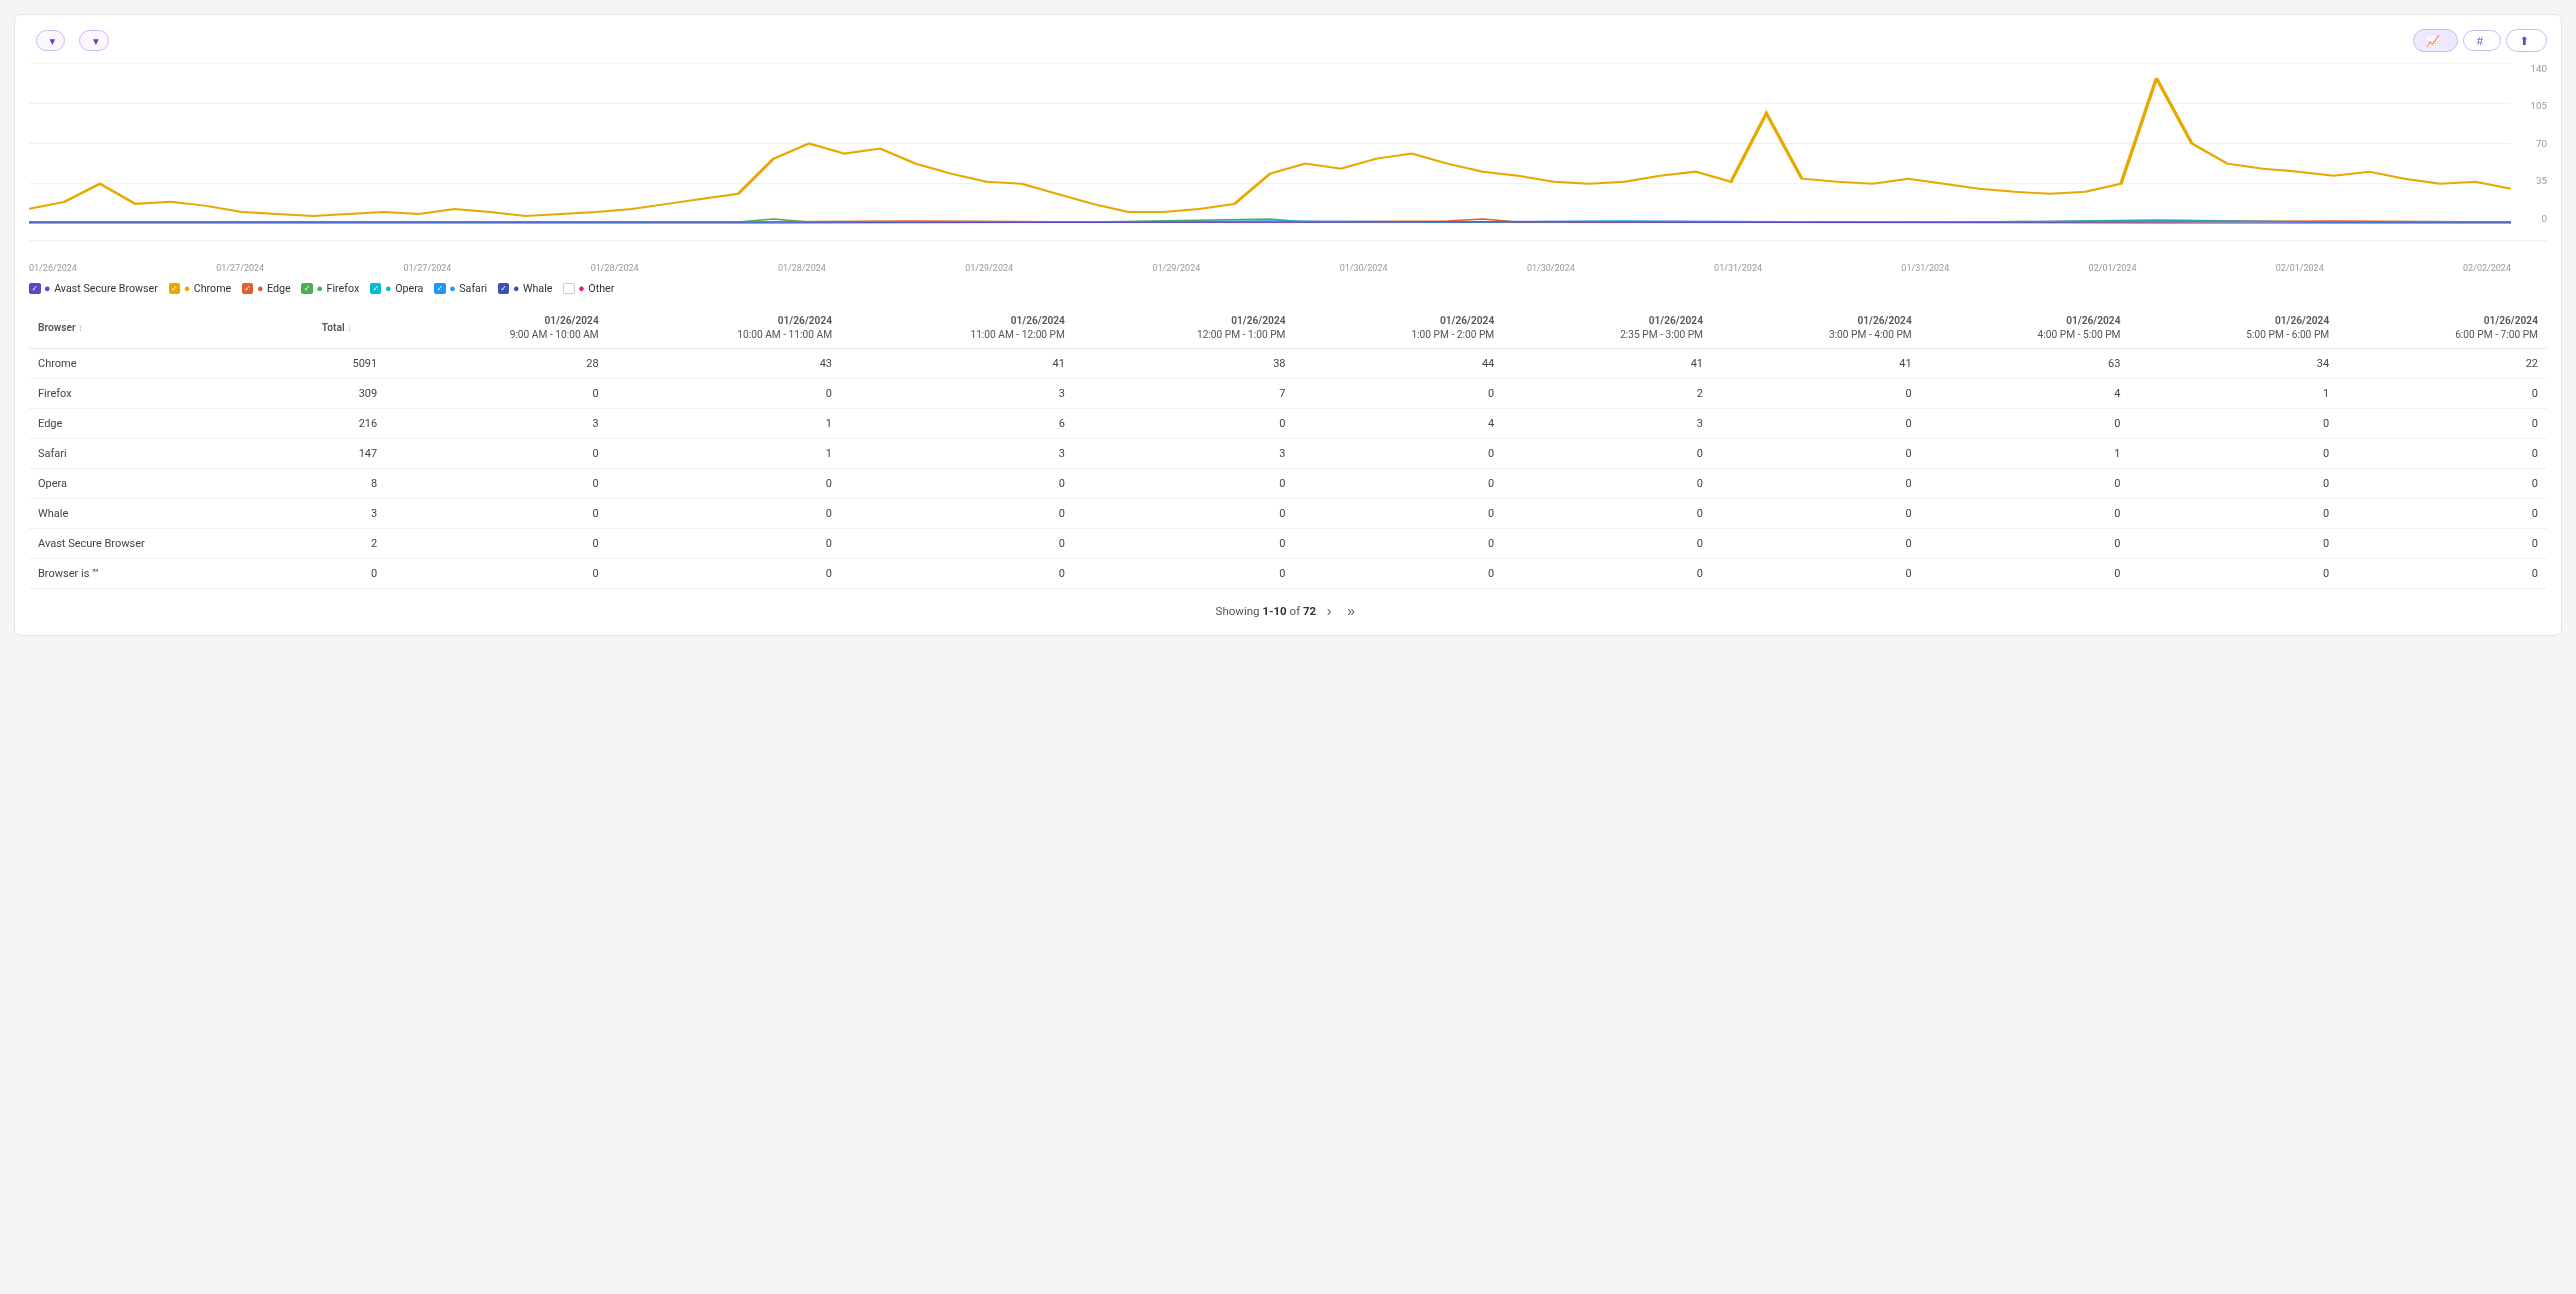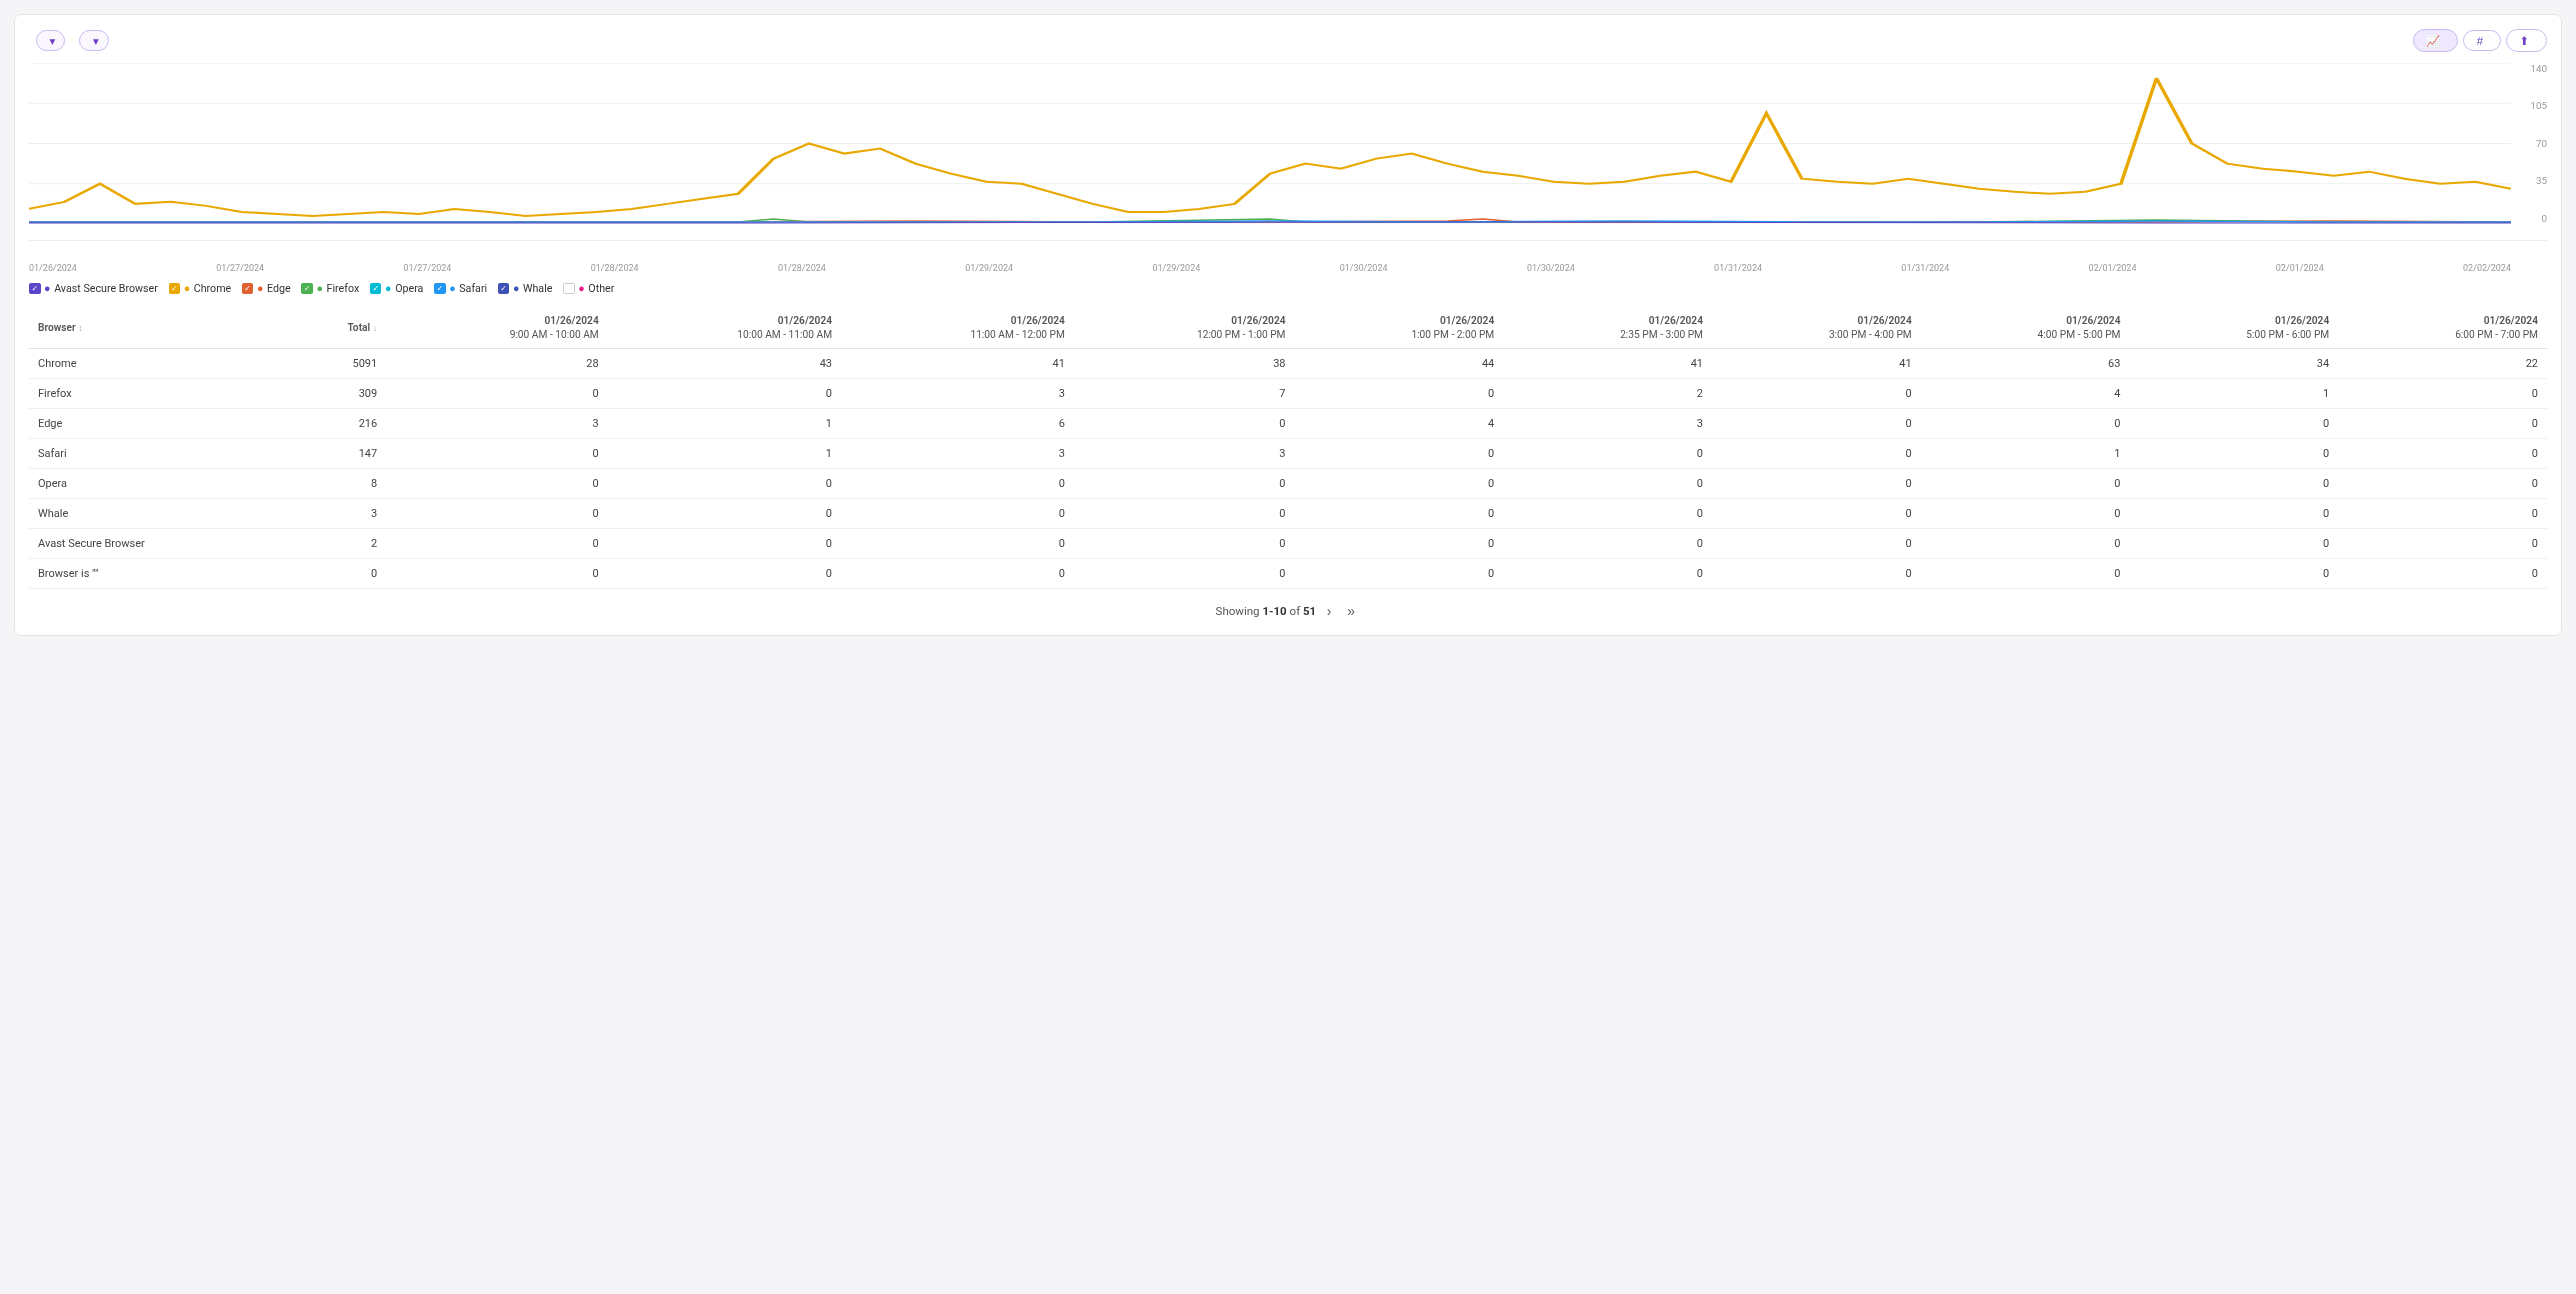--- a/index.html
+++ b/index.html
@@ -134,21 +134,21 @@
     thead th {
       padding: 7px 9px;
       text-align: right;
       font-weight: 600;
       color: #555;
       white-space: nowrap;
       font-size: 10.2px;
       line-height: 1.3;
     }
     thead th:first-child { text-align: left; }
-    thead th:nth-child(2) { text-align: right; }
+    thead th:nth-child(2) { text-align: center; }
     tbody tr {
       border-bottom: 0.9px solid #f0f0f0;
     }
     tbody td {
       padding: 8px 9px;
       text-align: right;
       color: #444;
     }
     tbody td:first-child { text-align: left; font-weight: 400; }
     .sort-icon { color: #aaa; font-size: 9px; }
@@ -514,18 +514,18 @@
             <td>0</td>
             <td>0</td>
             <td>0</td>
             <td>0</td>
           </tr>
         </tbody>
     </table>
   </div>
 
   <div class="pagination">
-    <span>Showing <strong>1-10</strong> of <strong>51</strong></span>
+    <span>Showing <strong>1-10</strong> of <strong>72</strong></span>
     <button>›</button>
     <button>»</button>
   </div>
 </div>
 
 
 </body></html>

